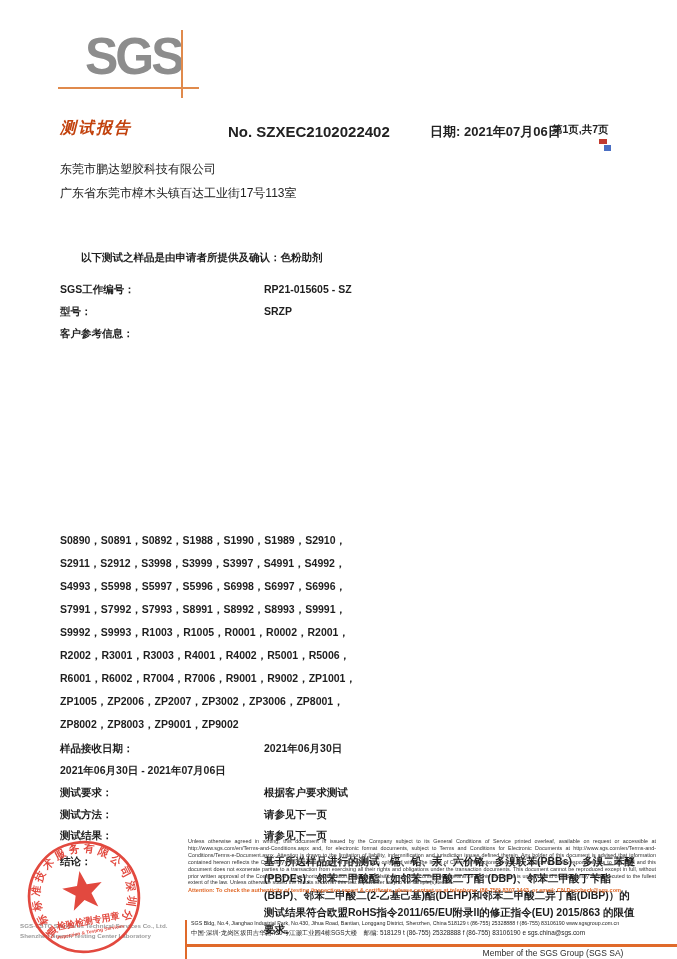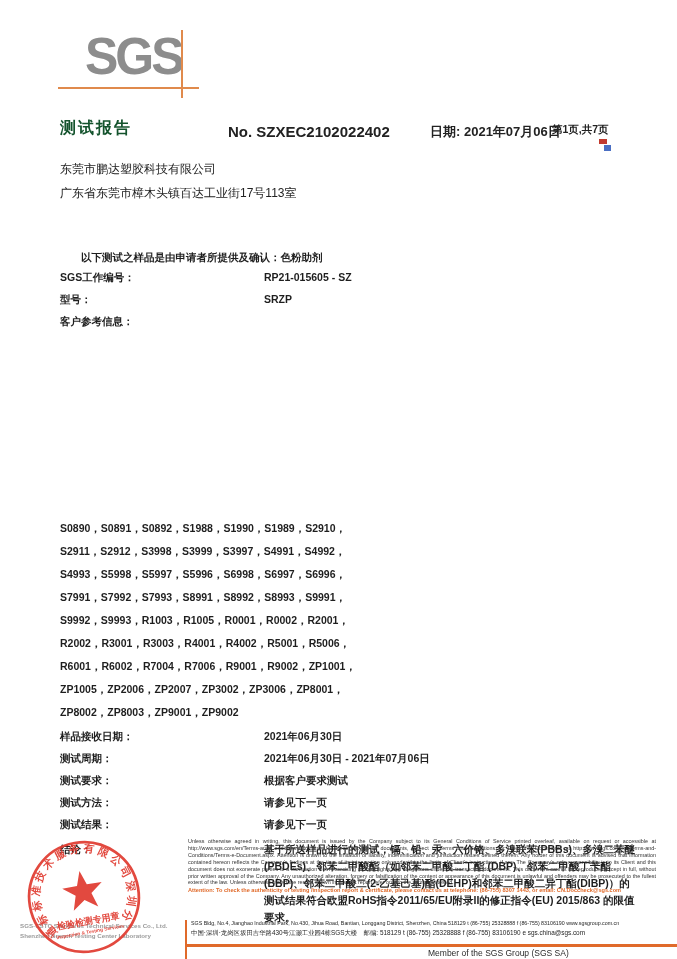--- a/index.html
+++ b/index.html
@@ -6,49 +6,49 @@
   .page{
     position:relative;width:677px;height:959px;background:#fff;overflow:hidden;
     font-family:"Liberation Sans","DejaVu Sans",sans-serif;color:#222;
   }
   
   .logo-text{position:absolute;left:85px;top:32px;font-size:50px;line-height:1;
     font-weight:800;color:#8d8d8d;letter-spacing:-3px;transform:scaleY(1.02);}
   .logo-hline{position:absolute;left:58px;top:87px;width:141px;height:2px;background:#e08a4c;}
   .logo-vline{position:absolute;left:181px;top:30px;width:2px;height:68px;background:#e08a4c;}
   
-  .title{position:absolute;left:60px;top:118px;font-size:16px;font-weight:700;letter-spacing:2px;color:#14532d;}
+  .title{position:absolute;left:60px;top:118px;font-size:16px;font-weight:700;letter-spacing:2px;color:#c2410c;font-style:italic;}
   .report-no{position:absolute;left:228px;top:123px;font-size:15px;font-weight:700;}
   .report-date{position:absolute;left:420px;top:123px;font-size:13px;font-weight:700;margin-left:10px;}
   .page-info{position:absolute;left:552px;top:123px;font-size:10.5px;font-weight:700;}
   
   .applicant{position:absolute;left:60px;top:157px;font-size:12px;font-weight:400;line-height:24px;}
   
   .tiny-mark{position:absolute;left:599px;top:139px;width:14px;height:13px;}
   .tm-a{position:absolute;left:0;top:0;width:8px;height:5px;background:#c23a2e;}
   .tm-b{position:absolute;left:5px;top:6px;width:7px;height:6px;background:#4a6fc3;}
   
   .body-block{position:absolute;left:60px;top:249px;width:577px;font-size:10.5px;font-weight:600;color:#1e1e1e;}
-  .intro{margin-bottom:4px;line-height:16px;padding-left:21px;}
+  .intro{margin-bottom:16px;line-height:16px;padding-left:21px;}
   .frow{display:flex;margin-bottom:6px;line-height:16px;gap:36px;}
   .frow .lbl{flex:0 0 168px;width:168px;}
   .frow .val{flex:1;}
   .ref-lines .ref-line{line-height:23px;}
   .ref-block{margin-bottom:4px;flex-direction:column;}
   .val-para{max-width:424px;line-height:17px;}
   
   .footer-right{position:absolute;left:188px;top:838px;width:468px;}
   .disclaimer{font-size:5.4px;line-height:1.28;text-align:justify;color:#333;font-weight:500;margin:0;}
   .attention{font-size:5.6px;line-height:1.3;font-weight:700;color:#e06a2a;margin:1px 0 0 0;}
   .addr{position:absolute;left:191px;top:920px;width:466px;color:#1e1e1e;}
   .addr-en{font-size:5.3px;margin-bottom:3px;white-space:nowrap;}
   .addr-cn{font-size:6.4px;white-space:nowrap;}
   .v-divider{position:absolute;left:185px;top:920px;width:2px;height:39px;background:#e06a2a;}
   .h-rule{position:absolute;left:187px;top:944px;width:490px;height:2.5px;background:#e06a2a;}
-  .member{position:absolute;left:428px;top:948px;width:250px;font-size:8.5px;color:#2b2b2b;}
+  .member{position:absolute;left:428px;top:948px;width:250px;text-align:center;font-size:8.5px;color:#2b2b2b;}
   .stamp-svg{position:absolute;left:26px;top:839px;width:116px;height:116px;transform:rotate(-10deg);opacity:.92;z-index:2;}
   .stamp-sub{position:absolute;left:20px;top:921px;width:178px;font-size:6.2px;line-height:1.55;color:#9b9b9b;font-weight:600;z-index:1;}
 </style>
 </head>
 <body>
 
 <div class="page">
 
   <div class="logo-text">SGS</div>
   <div class="logo-hline"></div>
@@ -96,35 +96,34 @@
           <div class="ref-line">ZP8002，ZP8003，ZP9001，ZP9002</div>
         </div>
     </div>
 
     <div class="frow">
       <div class="lbl">样品接收日期：</div>
       <div class="val">2021年06月30日</div>
     </div>
 
     <div class="frow">
-      <div class="lbl">测试周期：</div>
       <div class="val">2021年06月30日 - 2021年07月06日</div>
     </div>
 
     <div class="frow">
       <div class="lbl">测试要求：</div>
       <div class="val">根据客户要求测试</div>
     </div>
 
     <div class="frow">
       <div class="lbl">测试方法：</div>
       <div class="val">请参见下一页</div>
     </div>
 
-    <div class="frow" style="margin-bottom:9px;">
+    <div class="frow" style="margin-bottom:9px;font-family:Liberation Mono, monospace;">
       <div class="lbl">测试结果：</div>
       <div class="val">请参见下一页</div>
     </div>
 
     <div class="frow">
       <div class="lbl">结论：</div>
       <div class="val val-para">基于所送样品进行的测试，镉、铅、汞、六价铬、多溴联苯(PBBs)、多溴二苯醚(PBDEs)、邻苯二甲酸酯（如邻苯二甲酸二丁酯 (DBP)、邻苯二甲酸丁苄酯(BBP)、邻苯二甲酸二(2-乙基己基)酯(DEHP)和邻苯二甲酸二异丁酯(DIBP)）的测试结果符合欧盟RoHS指令2011/65/EU附录II的修正指令(EU) 2015/863 的限值要求。</div>
     </div>
   </div>
 

